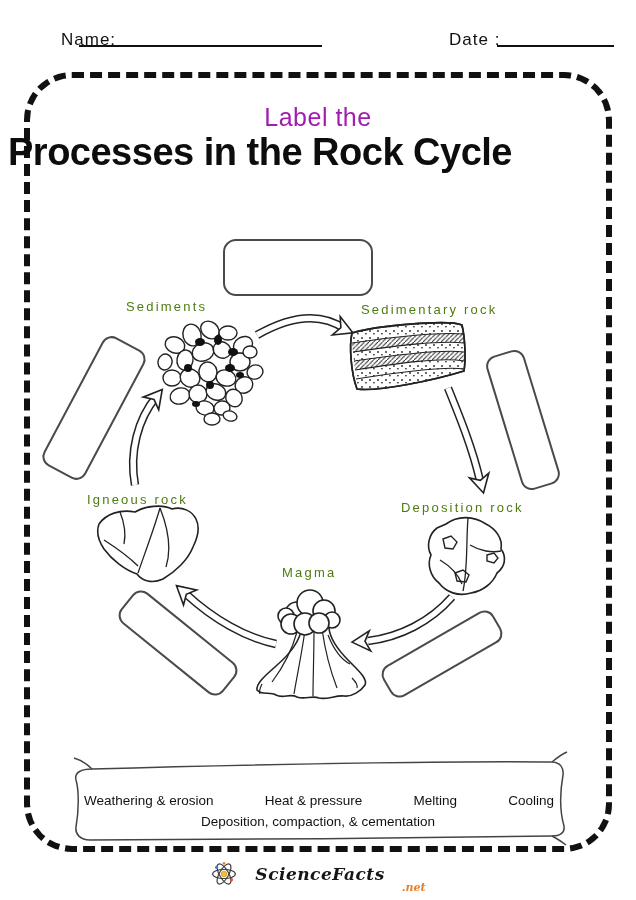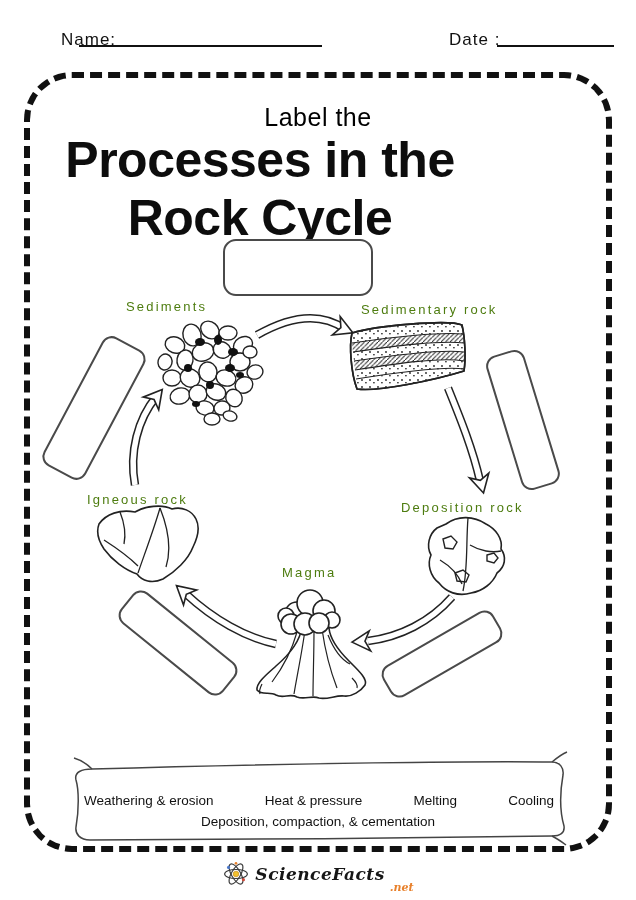--- a/index.html
+++ b/index.html
@@ -14,23 +14,23 @@
   #name-line{left:79px;top:45px;width:243px;}
   #date-label{left:449px;top:30px;}
   #date-line{left:497px;top:45px;width:117px;}
   
   .frame{
     position:absolute;left:24px;top:72px;width:588px;height:780px;
     box-sizing:border-box;border:6px dashed #111;border-radius:48px;
   }
   
   .title1{position:absolute;left:0;top:103px;width:636px;text-align:center;
-    font-size:25px;font-weight:400;color:#000000;letter-spacing:0.5px;}
+    font-size:25px;font-weight:400;color:#a21caf;letter-spacing:0.5px;}
   .title2{position:absolute;left:0;top:131px;width:520px;text-align:center;
-    font-size:50px;font-weight:700;color:#0d0d0d;letter-spacing:-0.5px;}
+    font-size:38px;font-weight:700;color:#0d0d0d;letter-spacing:-0.5px;}
   
   .abox{position:absolute;box-sizing:border-box;border:2px solid #4a4a4a;background:#fff;border-radius:11px;}
   #abox-top{left:223px;top:239px;width:150px;height:57px;border-radius:13px;}
   #abox-left{left:70px;top:335px;width:48px;height:146px;transform:rotate(28deg);}
   #abox-right{left:503px;top:350px;width:40px;height:140px;transform:rotate(-17deg);}
   #abox-bottom-left{left:112px;top:623px;width:132px;height:40px;transform:rotate(39deg);}
   #abox-bottom-right{left:378px;top:636px;width:128px;height:36px;transform:rotate(-30deg);}
   
   .nlabel{position:absolute;font-size:13px;letter-spacing:2.2px;white-space:nowrap;color:#4d7c0f;}
   #lbl-sediments{left:126px;top:299px;}
@@ -42,21 +42,21 @@
   .overlay{position:absolute;left:0;top:0;width:636px;height:900px;pointer-events:none;}
   
   .wb-title{position:absolute;left:60px;top:766px;width:516px;text-align:center;
     font-size:17px;letter-spacing:1px;color:#111;}
   .wb-row1{position:absolute;left:84px;top:793px;width:470px;display:flex;
     justify-content:space-between;font-size:13.5px;color:#111;}
   .wb-row2{position:absolute;left:60px;top:814px;width:516px;text-align:center;
     font-size:13.5px;color:#111;}
   
   .footer{position:absolute;left:0;top:857px;width:636px;height:34px;display:flex;
-    align-items:center;justify-content:center;gap:5px;}
+    align-items:center;justify-content:center;gap:17px;}
   .brand{font-family:"DejaVu Serif", serif;font-style:italic;font-weight:700;
     font-size:17px;color:#161616;letter-spacing:0.5px;}
   .tld{font-family:"DejaVu Serif", serif;font-style:italic;font-weight:700;
     font-size:11px;color:#e8802b;position:relative;top:3px;margin-top:20px;}
 </style>
 </head>
 <body>
 
 <div class="page">
 

